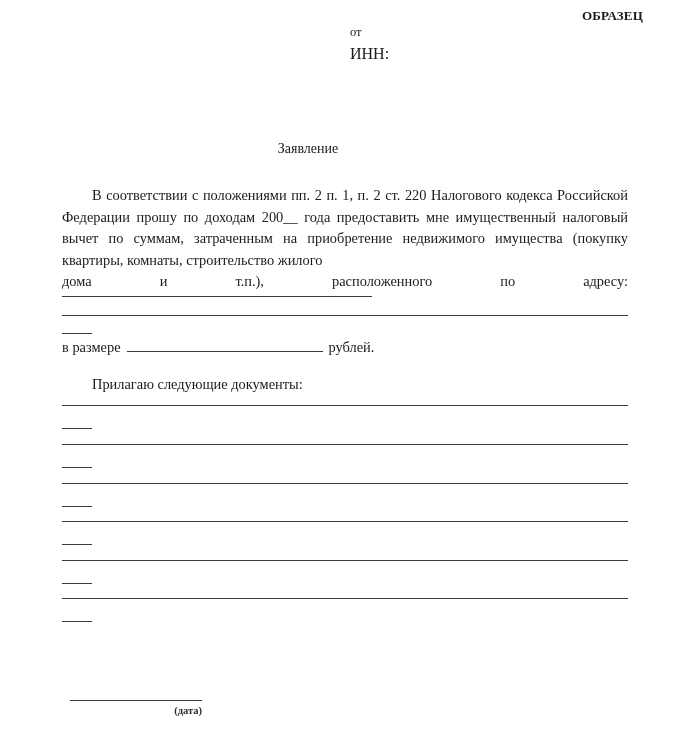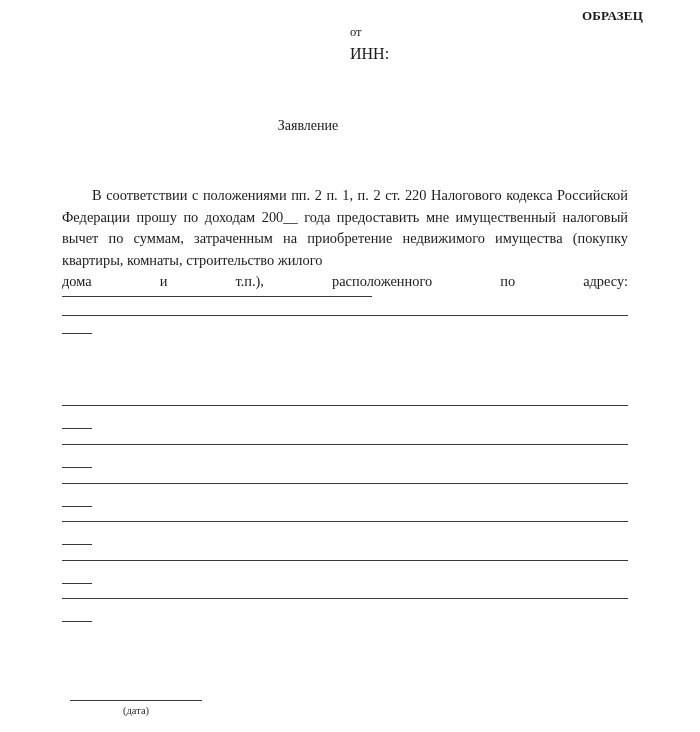--- a/index.html
+++ b/index.html
@@ -51,21 +51,21 @@
   .addressee-line.inn {
     font-size: 16px;
     line-height: 21px;
     margin-top: 1px;
   }
 
   
   .title-block {
     position: absolute;
     left: 0;
-    top: 115px;
+    top: 138px;
     width: 616px;
     text-align: center;
   }
   .doc-title {
     font-size: 14px;
     line-height: 22px;
   }
   .doc-subtitle {
     font-size: 14px;
     line-height: 22px;
@@ -127,21 +127,22 @@
     left: 92px;
     top: 374px;
     font-size: 14.4px;
     line-height: 20px;
     white-space: nowrap;
   }
 
   
   .sig-group {
     position: absolute;
-    text-align: center;
+    text-align: right;
+    font-weight: bold;
   }
   .sig-rule {
     border-top: 1.2px solid #3a3a3a;
     height: 0;
     width: 100%;
   }
   .sig-caption {
     font-size: 10.5px;
     line-height: 14px;
     margin-top: 3px;
@@ -170,21 +171,23 @@
   <div class="body-block">
     <p class="body-para"><span>В соответствии с положениями пп. 2 п. 1, п. 2 ст. 220 Налогового кодекса Российской Федерации прошу по доходам 200__ года предоставить мне имущественный налоговый вычет по суммам, затраченным на приобретение недвижимого имущества (покупку квартиры, комнаты, строительство жилого</span> <span class="last-line">дома и т.п.), расположенного по адресу:</span></p>
   </div>
 
   <div id="address-fill-lines">
       <div class="rule" style="left: 62px; top: 296px; width: 310px;"></div>
       <div class="rule" style="left: 62px; top: 315px; width: 566px;"></div>
       <div class="rule" style="left: 62px; top: 333px; width: 30px;"></div>
     </div>
 
-
+  <div class="amount-line"><span>в размере</span><span class="blank"></span><span>рублей.</span></div>
+
+  <div class="attach-label">Прилагаю следующие документы:</div>
 
   <div id="attachment-fill-lines">
       <div class="rule" style="left: 62px; top: 405px; width: 566px;"></div>
       <div class="rule" style="left: 62px; top: 428px; width: 30px;"></div>
       <div class="rule" style="left: 62px; top: 444px; width: 566px;"></div>
       <div class="rule" style="left: 62px; top: 467px; width: 30px;"></div>
       <div class="rule" style="left: 62px; top: 483px; width: 566px;"></div>
       <div class="rule" style="left: 62px; top: 506px; width: 30px;"></div>
       <div class="rule" style="left: 62px; top: 521px; width: 566px;"></div>
       <div class="rule" style="left: 62px; top: 544px; width: 30px;"></div>

